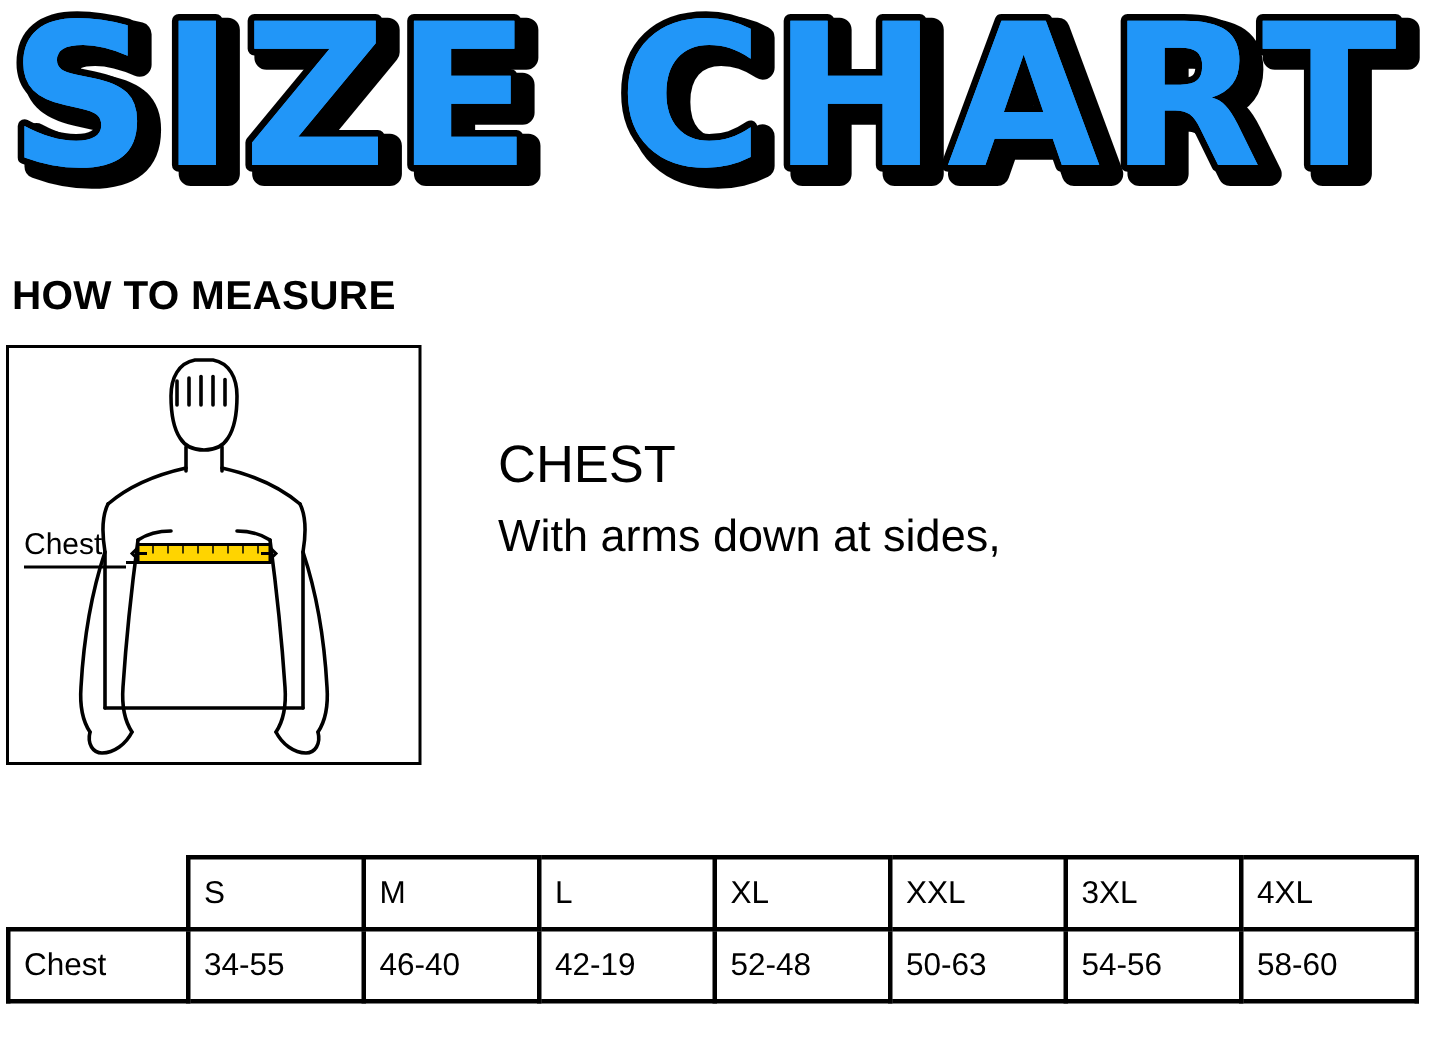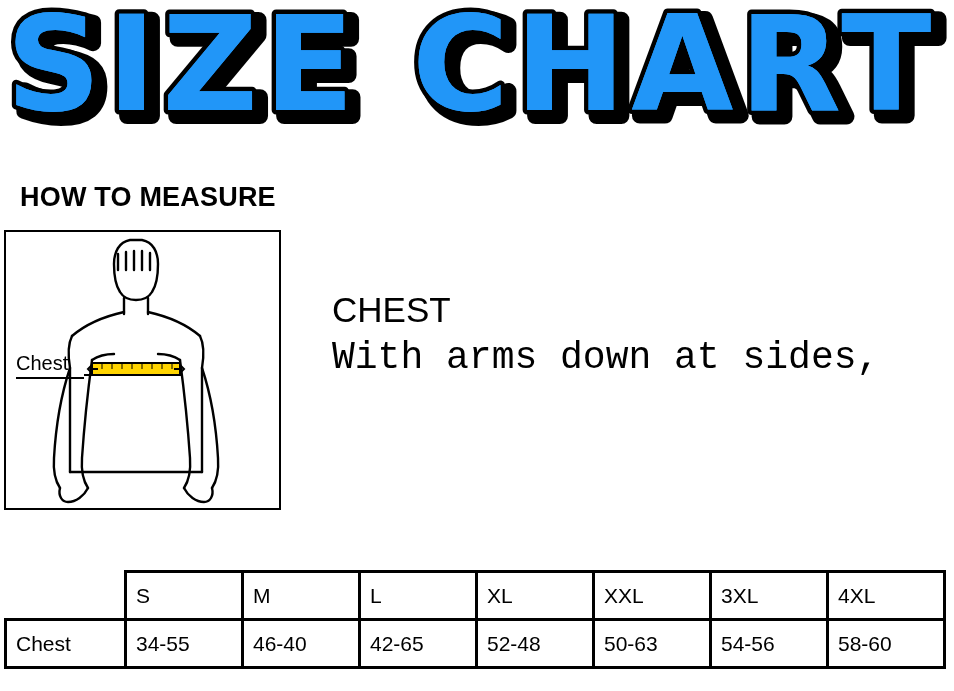--- a/index.html
+++ b/index.html
@@ -23,21 +23,21 @@
     left: 0;
     top: 0;
     width: 954px;
     height: 148px;
   }
   #title-svg { display: block; }
 
   
   #how-to-measure {
     position: absolute;
-    left: 20px;
+    left: 8px;
     top: 182px;
     font-size: 27px;
     font-weight: bold;
     letter-spacing: 0.2px;
     font-family: "Liberation Sans", sans-serif;
     text-align: center;
   }
 
   
   #figure-box {
@@ -83,23 +83,23 @@
     width: 610px;
   }
   #desc-title {
     font-size: 35px;
     line-height: 44px;
     font-family: "Liberation Sans", sans-serif;
     font-weight: normal;
     margin: 0 0 4px 0;
   }
   .desc-line {
-    font-size: 38px;
+    font-size: 30px;
     line-height: 44px;
-    font-family: Liberation Mono, monospace;
+    font-family: Liberation Sans, sans-serif;
     white-space: nowrap;
   }
 
   
   #size-table {
     position: absolute;
     left: 4px;
     top: 570px;
     width: 940px;
     border-collapse: collapse;
@@ -226,20 +226,20 @@
       <td>L</td>
       <td>XL</td>
       <td>XXL</td>
       <td>3XL</td>
       <td>4XL</td>
     </tr>
     <tr>
       <td>Chest</td>
       <td>34-55</td>
       <td>46-40</td>
-      <td>42-65</td>
+      <td>42-19</td>
       <td>52-48</td>
       <td>50-63</td>
       <td>54-56</td>
       <td>58-60</td>
     </tr>
   </tbody>
 </table>
 
 </body></html>

